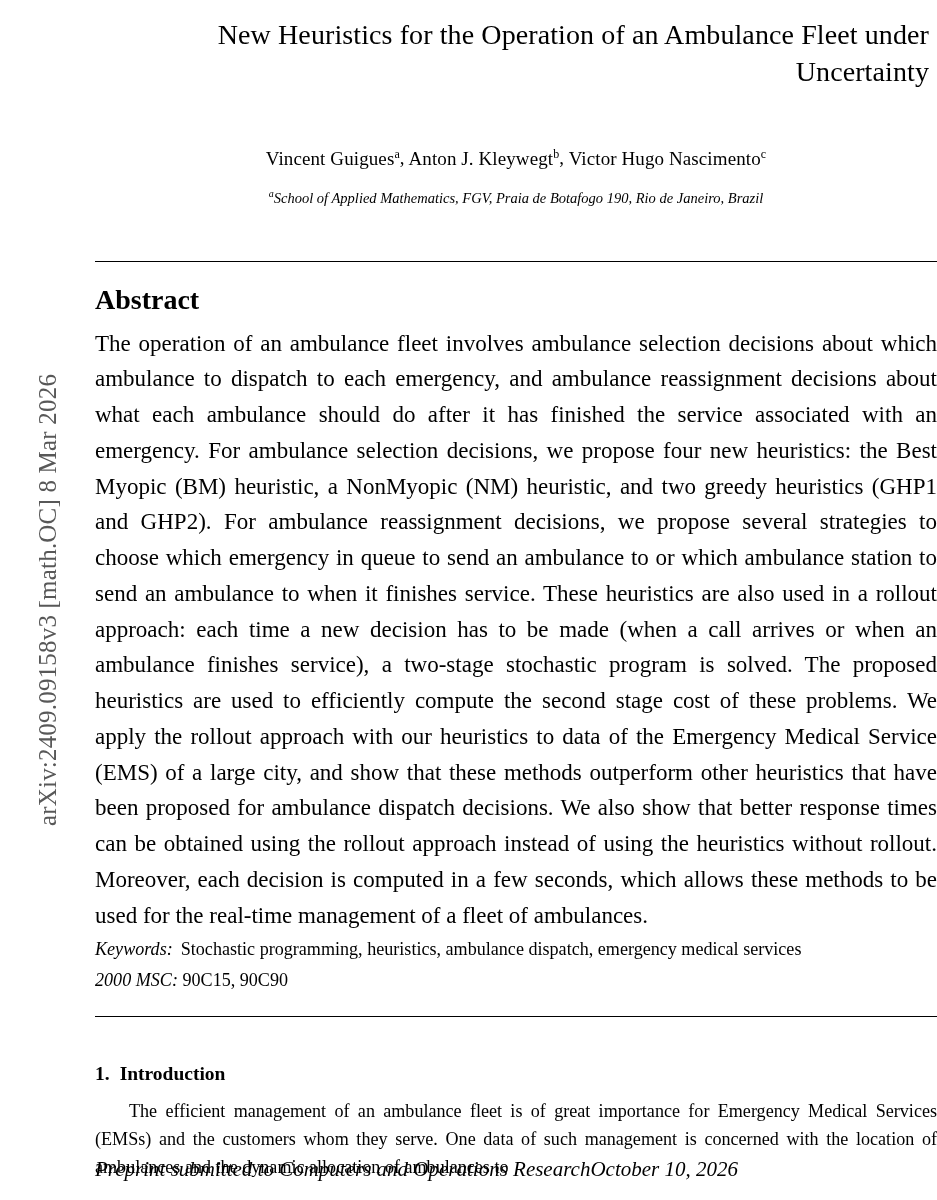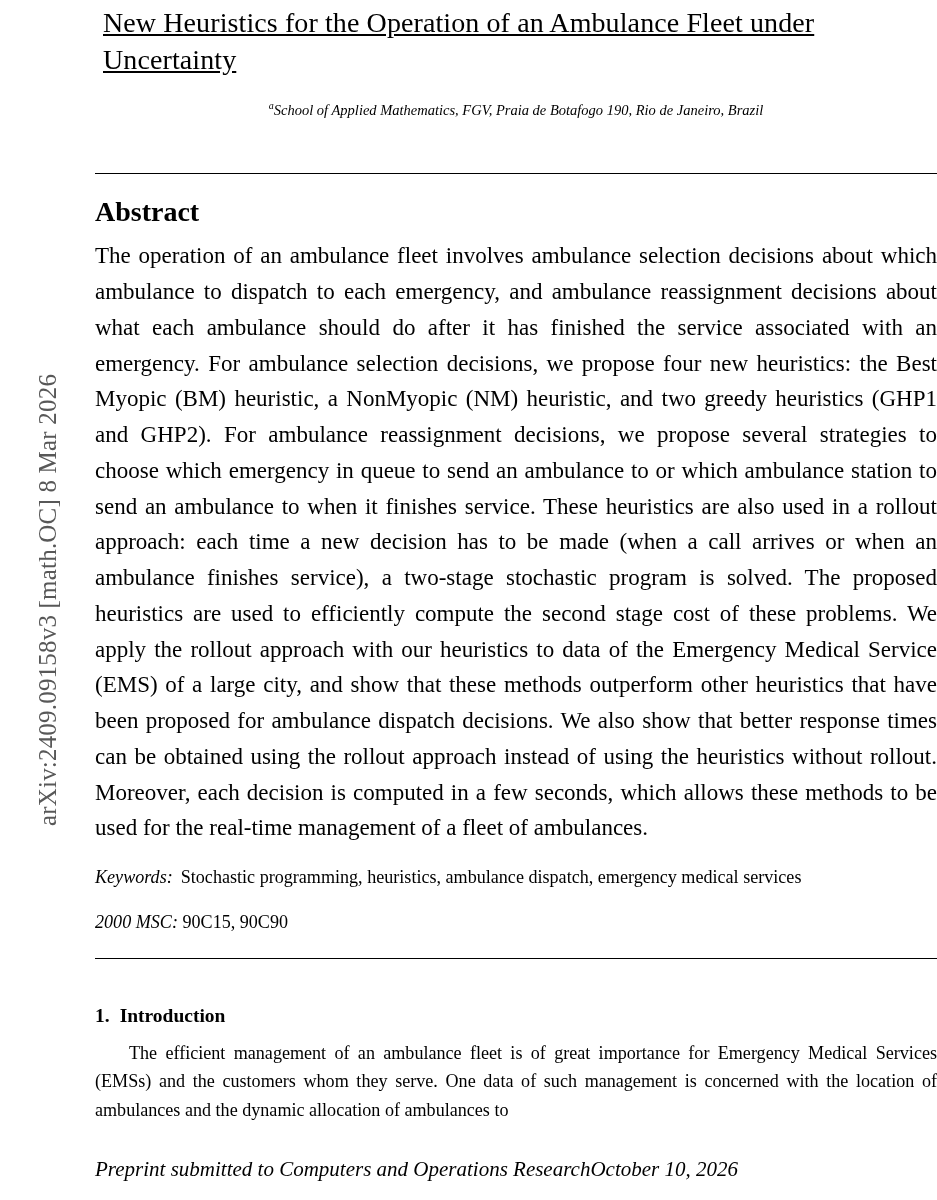--- a/index.html
+++ b/index.html
@@ -46,28 +46,27 @@
     height: 1200px;
   }
   .content {
     position: absolute;
     left: 0px;
     top: 0px;
     width: 842px;
   }
 
   .title {
-    text-align: left;
+    text-align: right;
     font-size: 28px;
     line-height: 1.33;
     margin: 0;
-    padding: 4px 8px;
+    padding: 16px 8px;
     font-weight: normal;
     letter-spacing: 0.1px;
-    text-decoration: underline;
   }
 
   .authors {
     text-align: center;
     font-size: 19px;
     margin-top: 40px;
     letter-spacing: 0.1px;
   }
   .authors sup {
     font-size: 12px;
@@ -106,21 +105,21 @@
     font-size: 23px;
     line-height: 1.555;
     text-align: justify;
     text-justify: inter-word;
     margin: 0;
   }
   .kw-line {
     font-size: 18.1px;
     line-height: 1.555;
     text-align: left;
-    margin-top: 17px;
+    margin-top: 2px;
   }
   .kw-label {
     font-style: italic;
   }
   .kw-label-sp { display: inline-block; width: 8px; }
 
   .section-head {
     font-size: 19.5px;
     font-weight: bold;
     margin-top: 46px;
@@ -153,20 +152,23 @@
 
 <div class="arxiv-stamp">
   <div class="vtext">arXiv:2409.09158v3  [math.OC]  8 Mar 2026</div>
 </div>
 
 <div class="page">
   <div class="content">
 
     <h1 class="title">New Heuristics for the Operation of an Ambulance Fleet under Uncertainty</h1>
 
+    <div class="authors">
+      <span><span>Vincent Guigues</span><sup>a</sup></span><span>, </span><span><span>Anton J. Kleywegt</span><sup>b</sup></span><span>, </span><span><span>Victor Hugo Nascimento</span><sup>c</sup></span>
+    </div>
 
     <div class="affiliations">
       <div><sup>a</sup><span>School of Applied Mathematics, FGV, Praia de Botafogo 190, Rio de Janeiro, Brazil</span></div>
     </div>
 
     <hr class="rule rule-top">
 
     <div class="abstract-head">Abstract</div>
 
     <p class="abstract-body">The operation of an ambulance fleet involves ambulance selection decisions about which ambulance to dispatch to each emergency, and ambulance reassignment decisions about what each ambulance should do after it has finished the service associated with an emergency. For ambulance selection decisions, we propose four new heuristics: the Best Myopic (BM) heuristic, a NonMyopic (NM) heuristic, and two greedy heuristics (GHP1 and GHP2). For ambulance reassignment decisions, we propose several strategies to choose which emergency in queue to send an ambulance to or which ambulance station to send an ambulance to when it finishes service. These heuristics are also used in a rollout approach: each time a new decision has to be made (when a call arrives or when an ambulance finishes service), a two-stage stochastic program is solved. The proposed heuristics are used to efficiently compute the second stage cost of these problems. We apply the rollout approach with our heuristics to data of the Emergency Medical Service (EMS) of a large city, and show that these methods outperform other heuristics that have been proposed for ambulance dispatch decisions. We also show that better response times can be obtained using the rollout approach instead of using the heuristics without rollout. Moreover, each decision is computed in a few seconds, which allows these methods to be used for the real-time management of a fleet of ambulances.</p>

